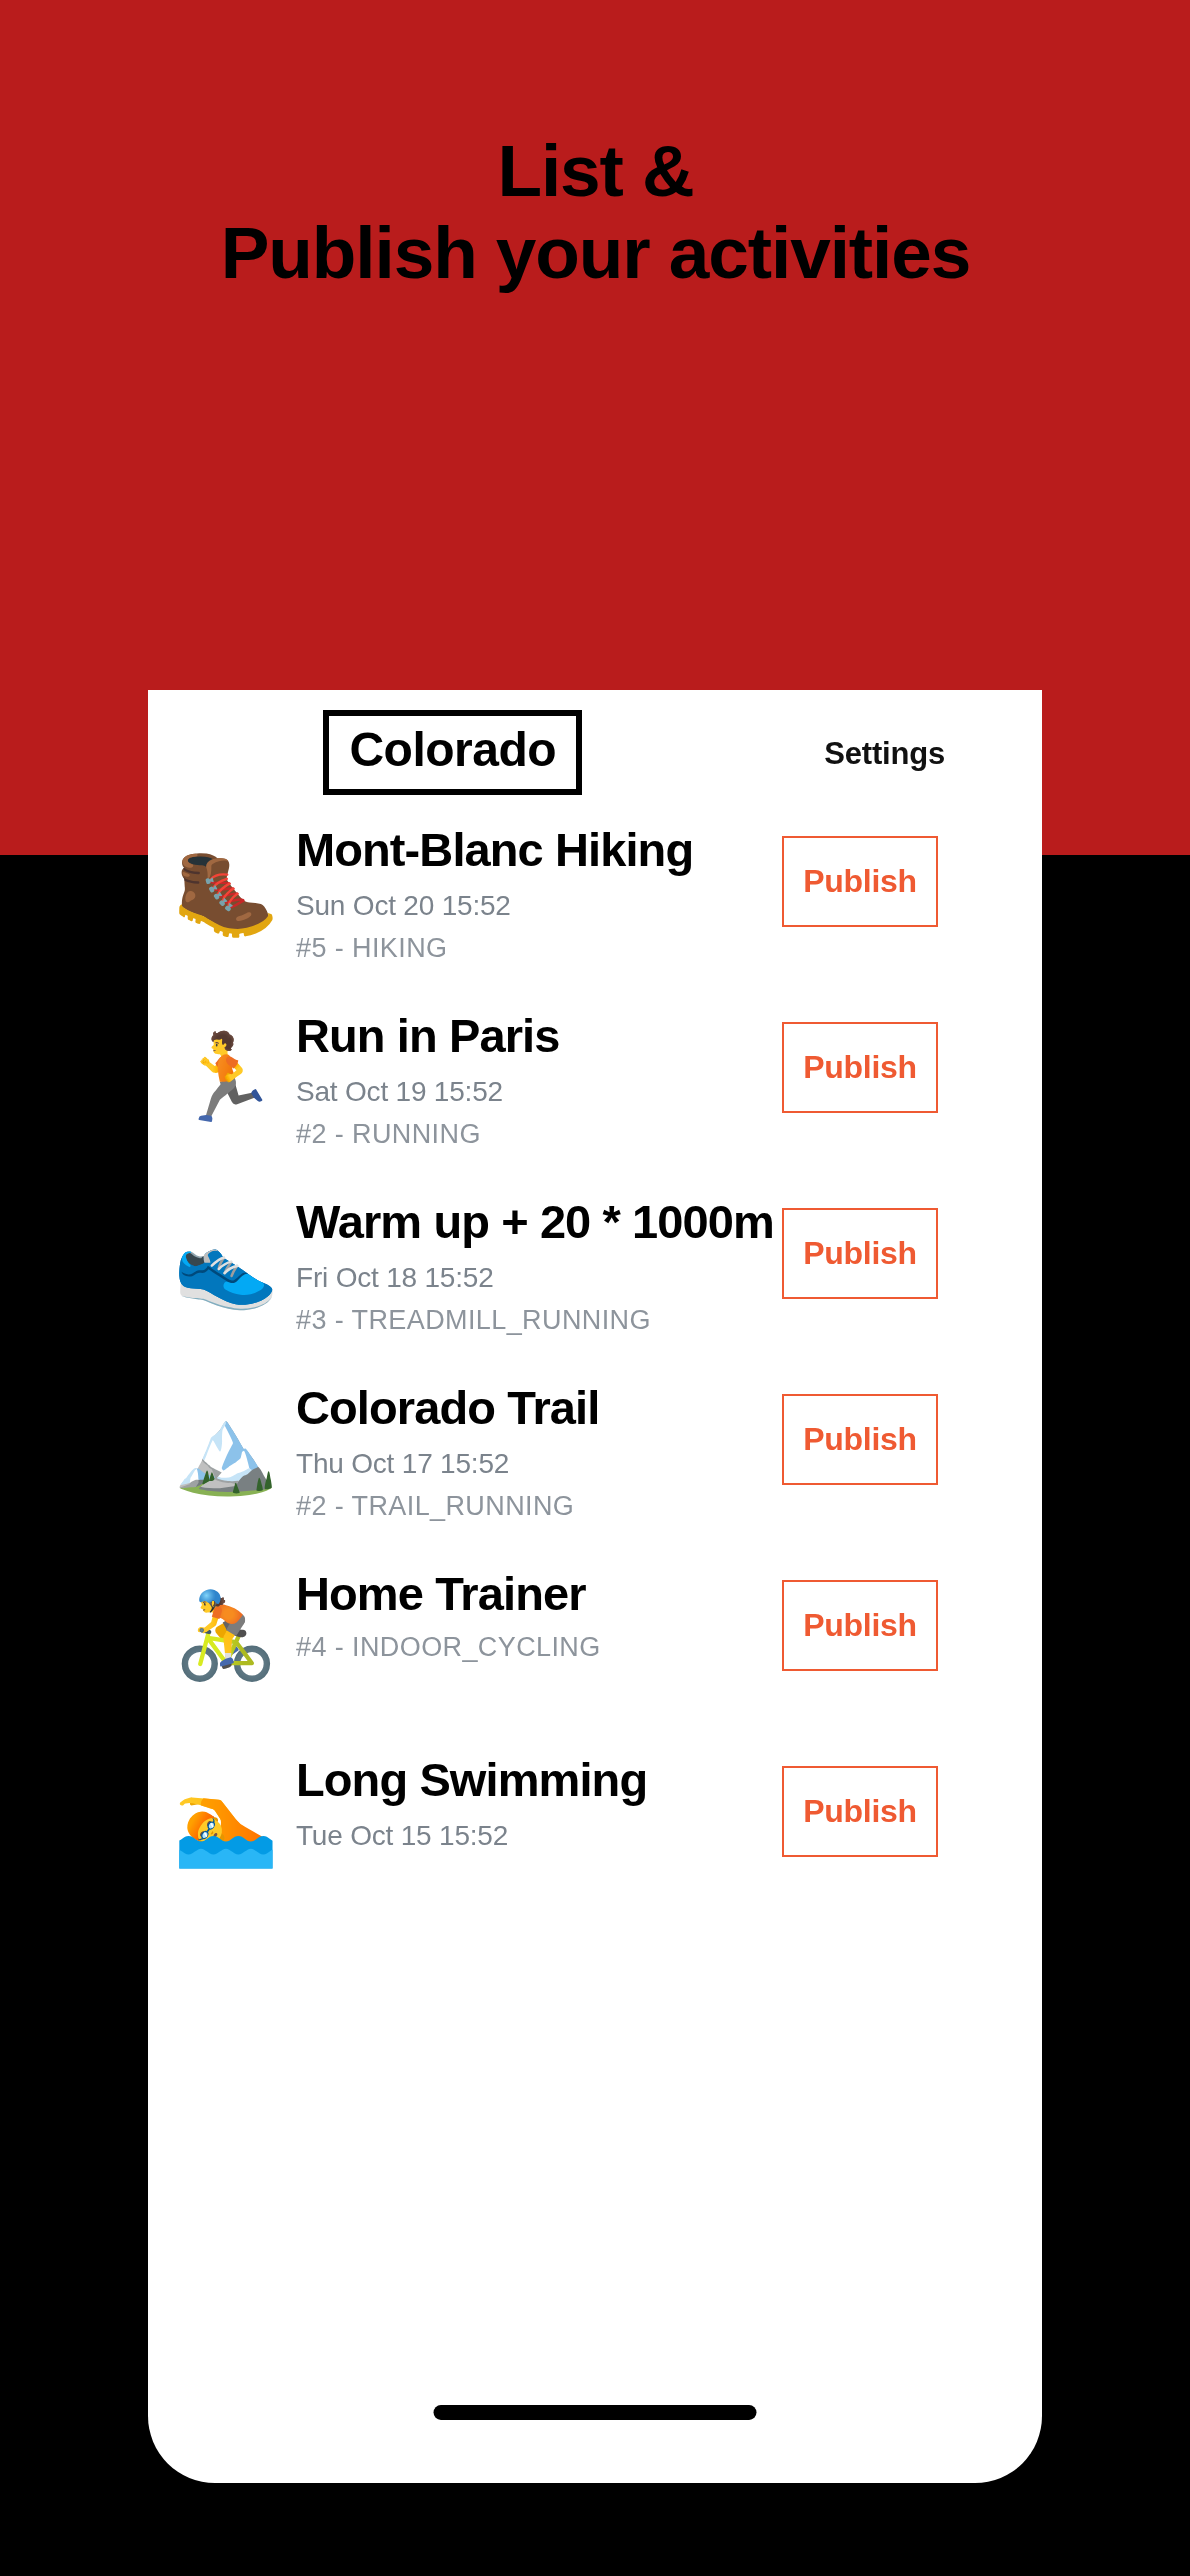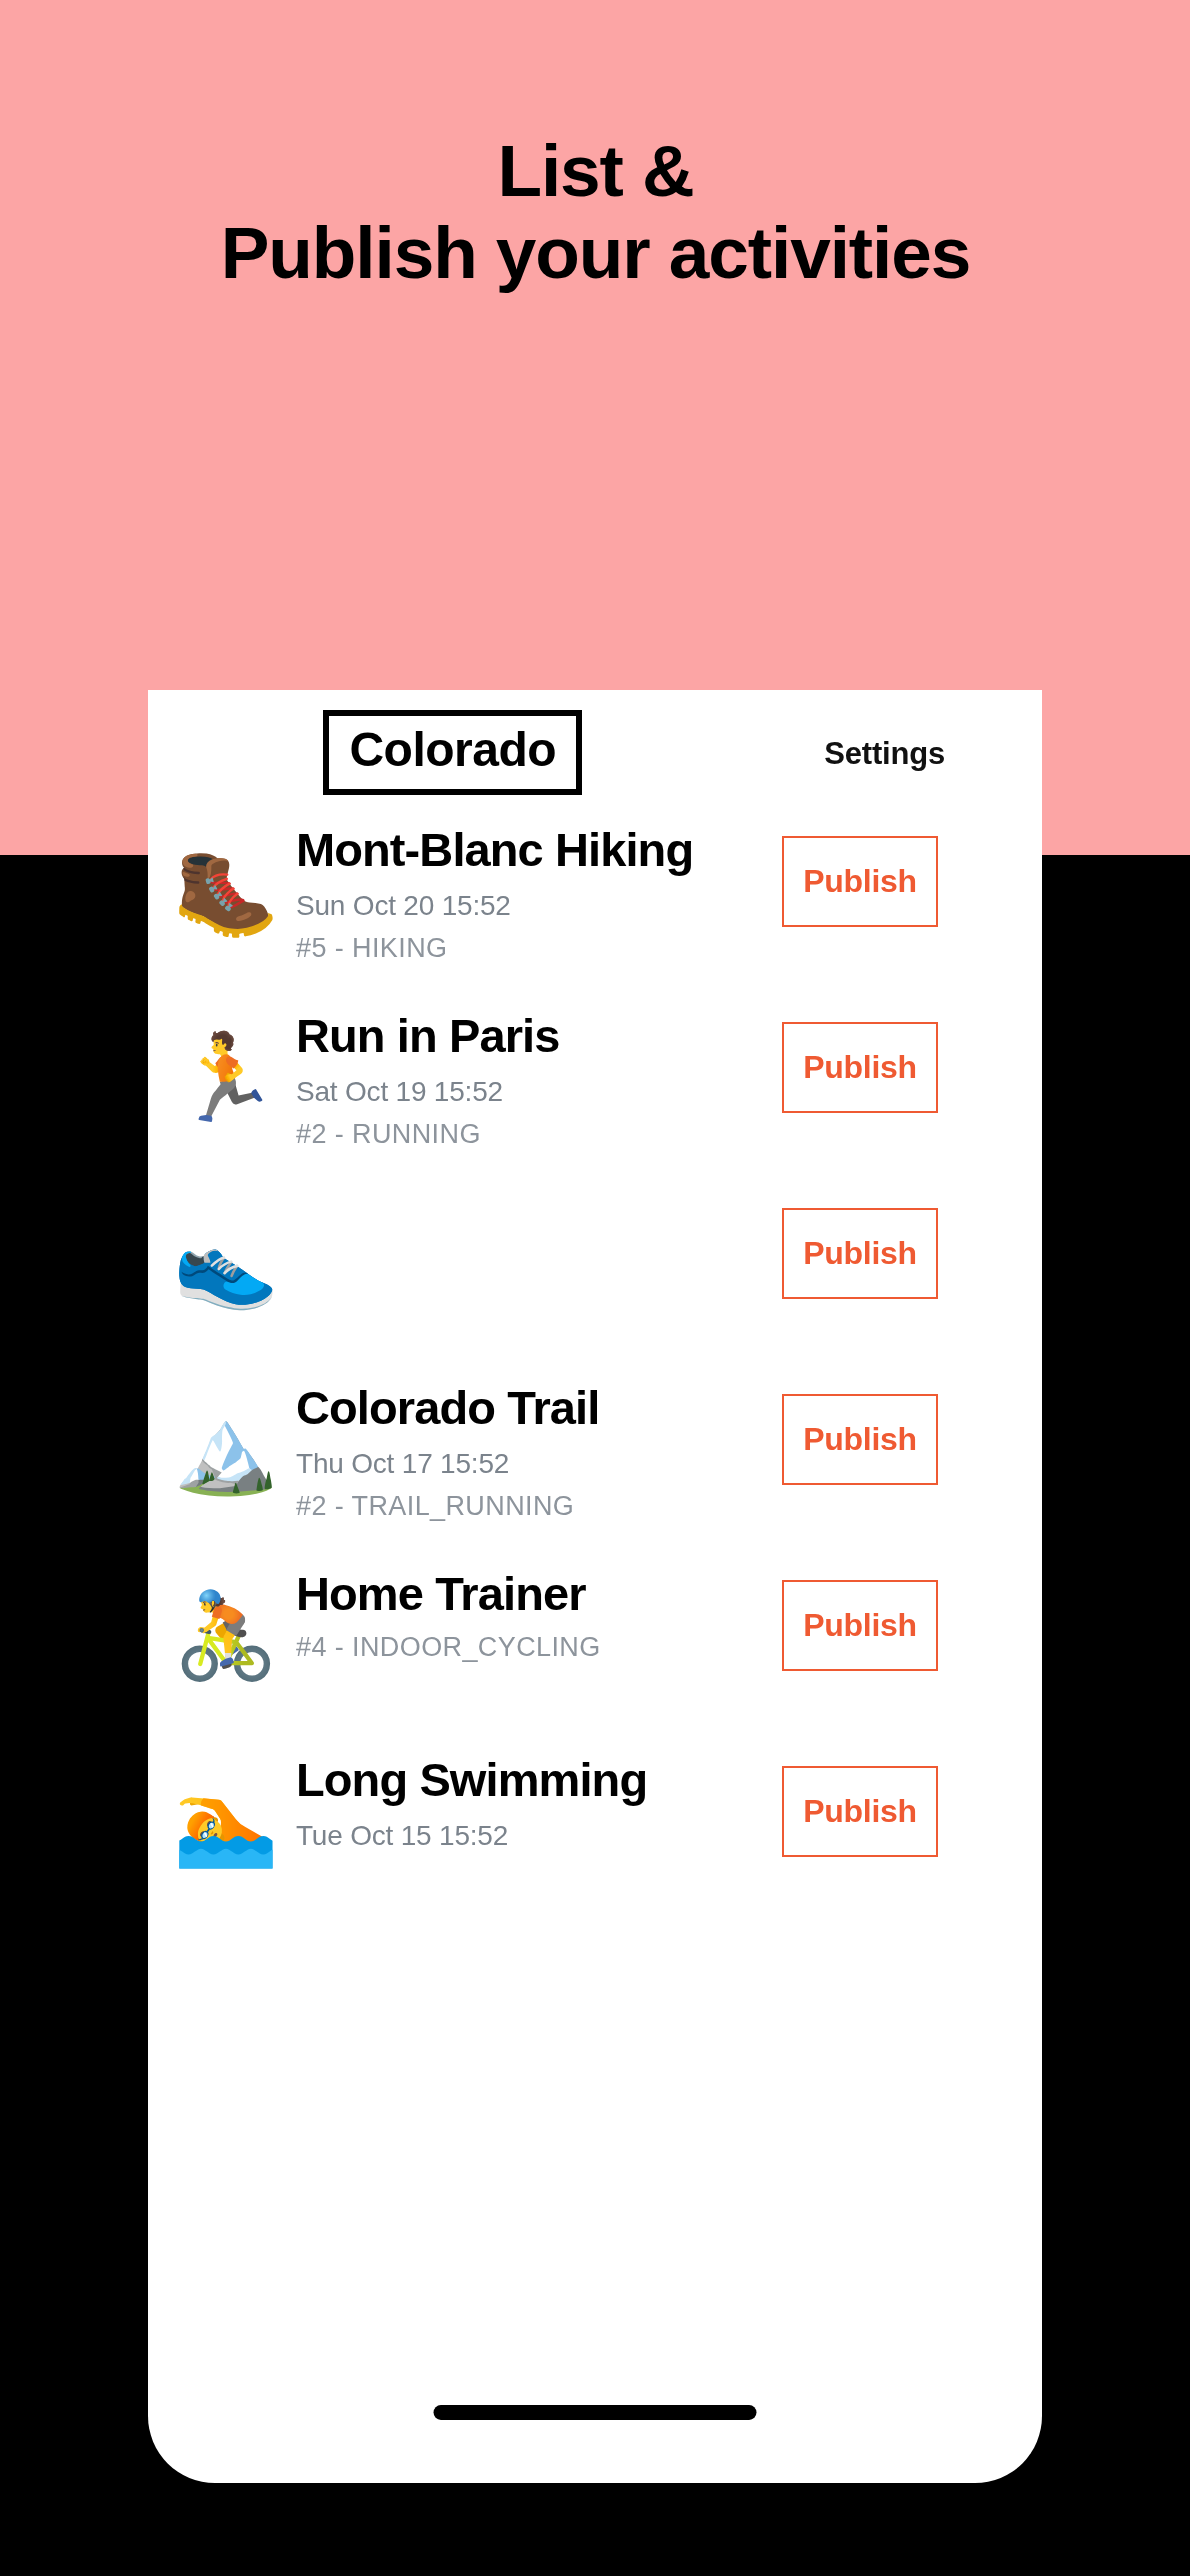--- a/index.html
+++ b/index.html
@@ -5,21 +5,21 @@
   * { margin:0; padding:0; box-sizing:border-box; }
   html, body {
     width:1191px; height:2576px;
     background:#ffffff;
     font-family:"Liberation Sans", sans-serif;
     overflow:hidden;
   }
   #page {
     position:relative;
     width:1191px; height:2576px;
-    background:#fca5a5;
+    background:#b91c1c;
   }
 
   
   .backdrop {
     position:absolute;
     left:0; top:855px;
     width:1191px; height:1721px;
     background:#000000;
   }
 
@@ -181,20 +181,25 @@
         <div class="row-body">
           <div class="row-title">Run in Paris</div>
           <div class="row-date">Sat Oct 19 15:52</div>
           <div class="row-meta">#2 - RUNNING</div>
         </div>
         <div class="publish-btn">Publish</div>
       </div>
 
       <div class="row">
         <div class="row-emoji">👟</div>
+        <div class="row-body">
+          <div class="row-title">Warm up + 20 * 1000m</div>
+          <div class="row-date">Fri Oct 18 15:52</div>
+          <div class="row-meta">#3 - TREADMILL_RUNNING</div>
+        </div>
         <div class="publish-btn">Publish</div>
       </div>
 
       <div class="row">
         <div class="row-emoji">🏔️</div>
         <div class="row-body">
           <div class="row-title">Colorado Trail</div>
           <div class="row-date">Thu Oct 17 15:52</div>
           <div class="row-meta">#2 - TRAIL_RUNNING</div>
         </div>

